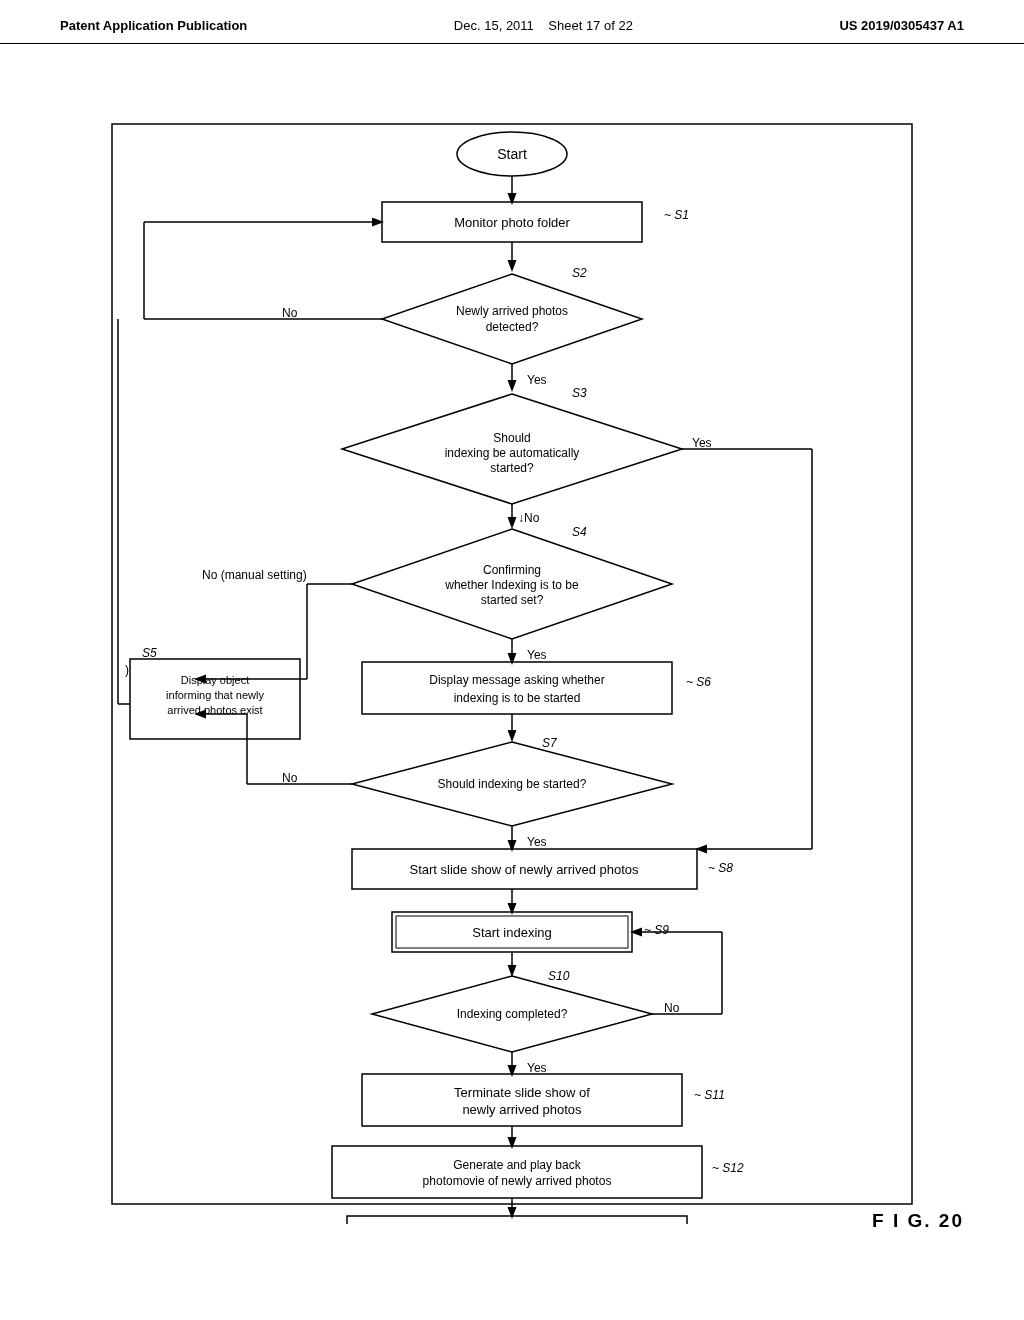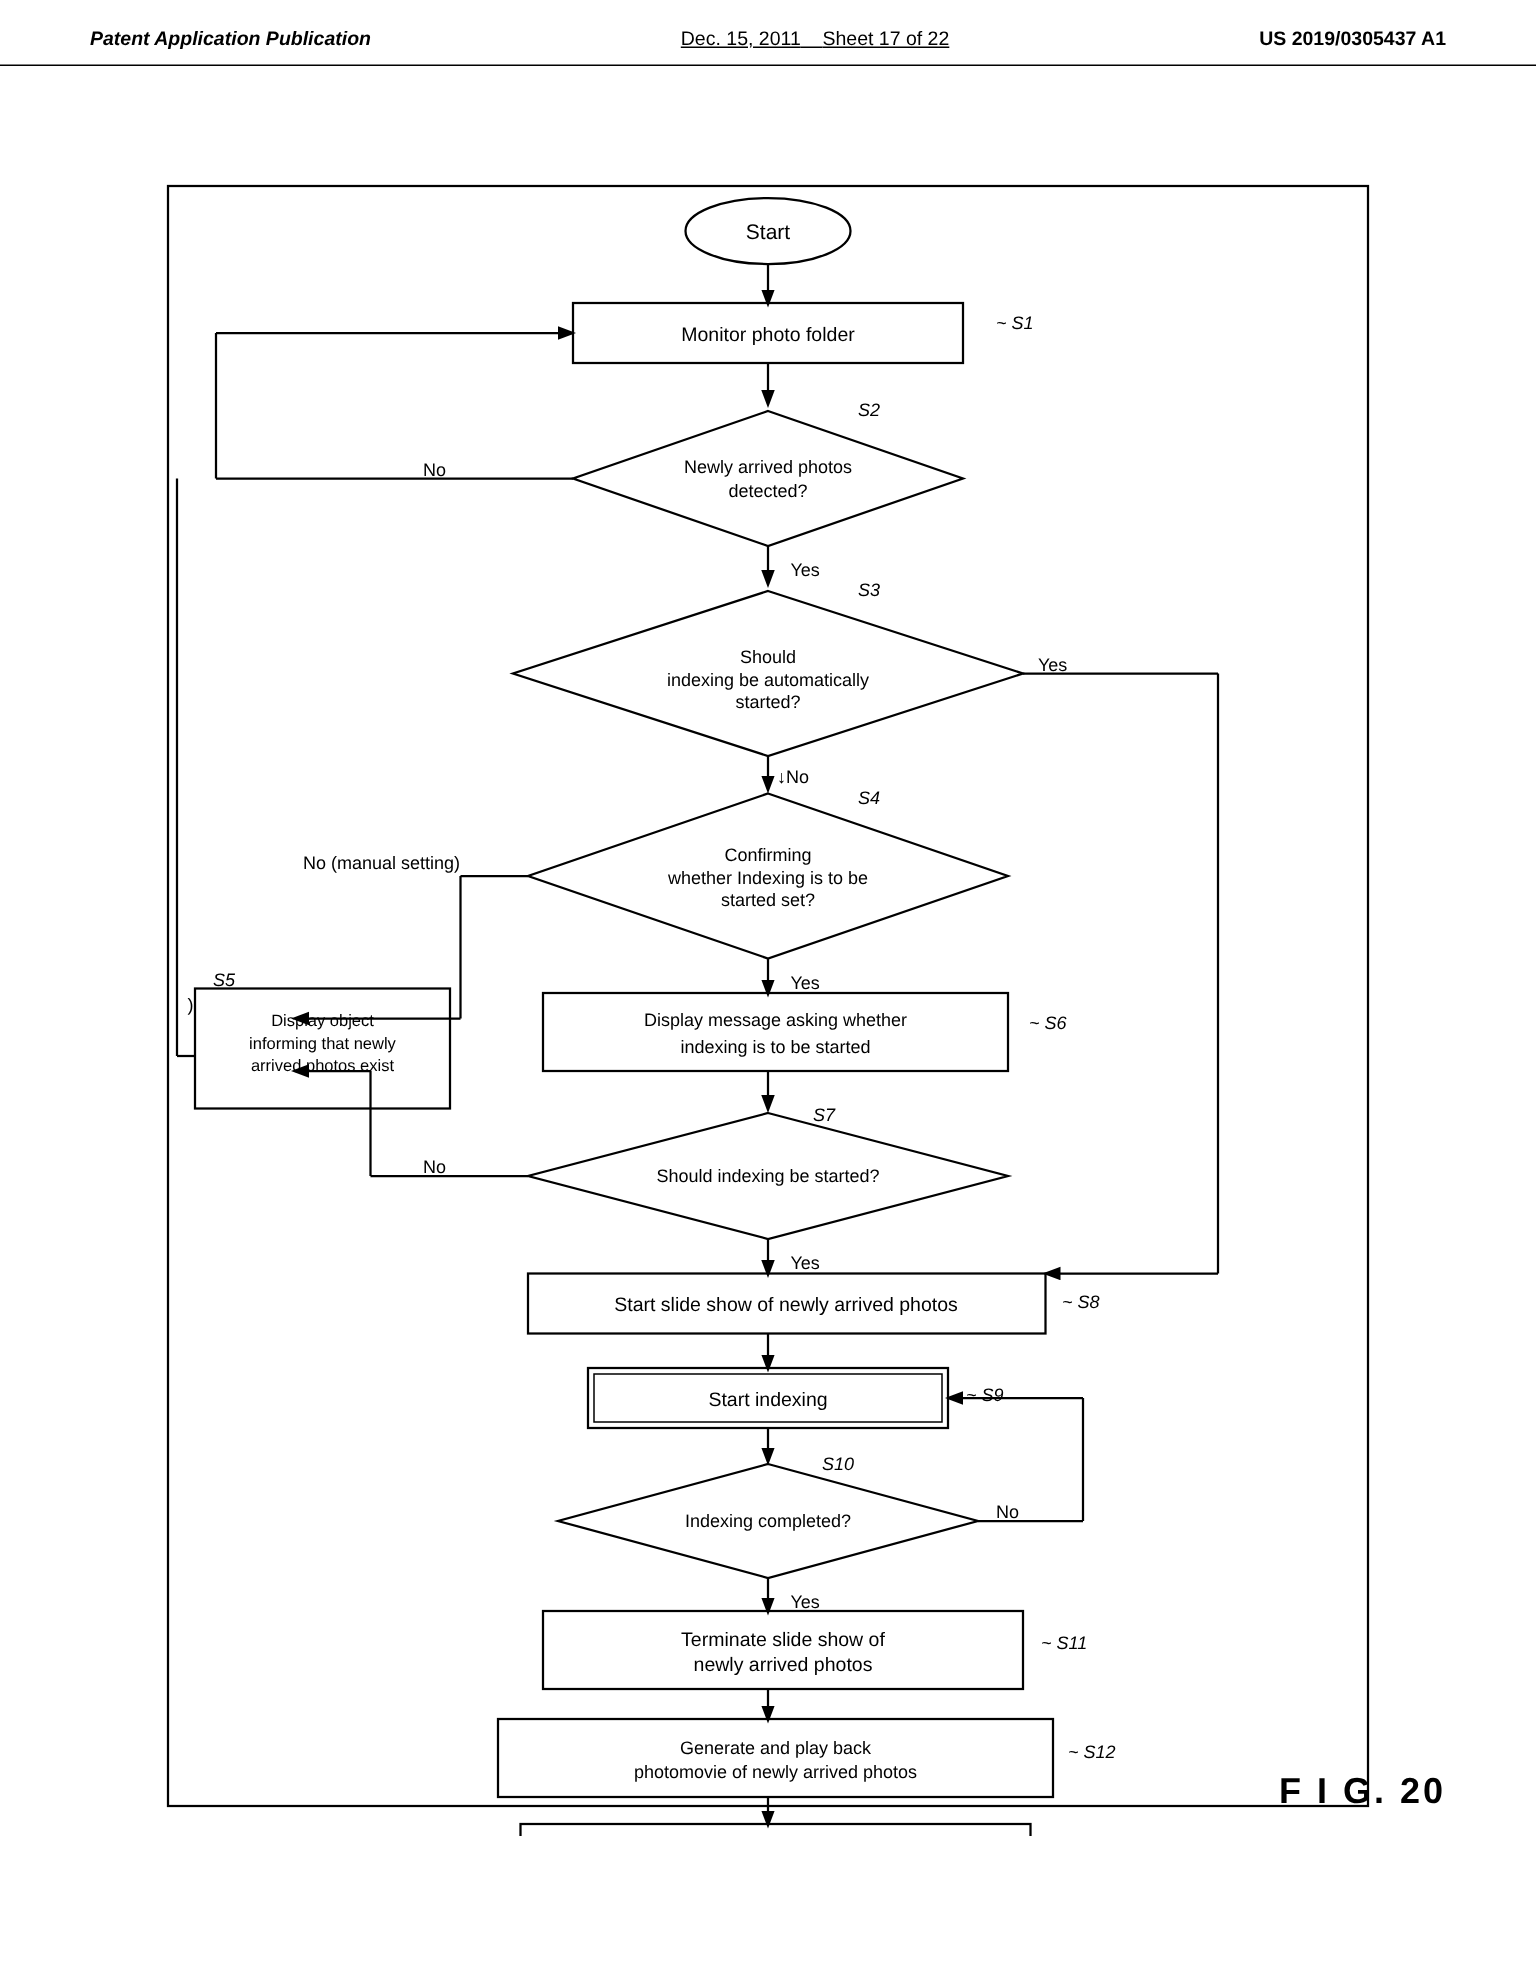--- a/index.html
+++ b/index.html
@@ -14,22 +14,22 @@
 
     
     .header {
       display: flex;
       justify-content: space-between;
       align-items: center;
       padding: 18px 60px 10px 60px;
       border-bottom: 1px solid #000;
       font-size: 13px;
     }
-    .header-left { font-style: italic; font-weight: bold; }
-    .header-center { text-align: right; text-decoration: underline; }
+    .header-left { font-weight: bold; }
+    .header-center { text-align: right; }
     .header-right { font-weight: bold; }
 
     
     .diagram-area {
       position: relative;
       width: 100%;
       height: 1200px;
       padding: 20px;
     }
 
@@ -42,23 +42,23 @@
     }
 
     svg {
       width: 100%;
       height: 100%;
     }
 
     
     .fig-label {
       position: absolute;
-      bottom: 35px;
+      bottom: 12px;
       right: 60px;
-      font-size: 24px;
+      font-size: 19px;
       font-weight: bold;
       letter-spacing: 2px;
     }
   </style>
 </head>
 <body>
 
 <div class="header">
   <div class="header-left">Patent Application Publication</div>
   <div class="header-center">

